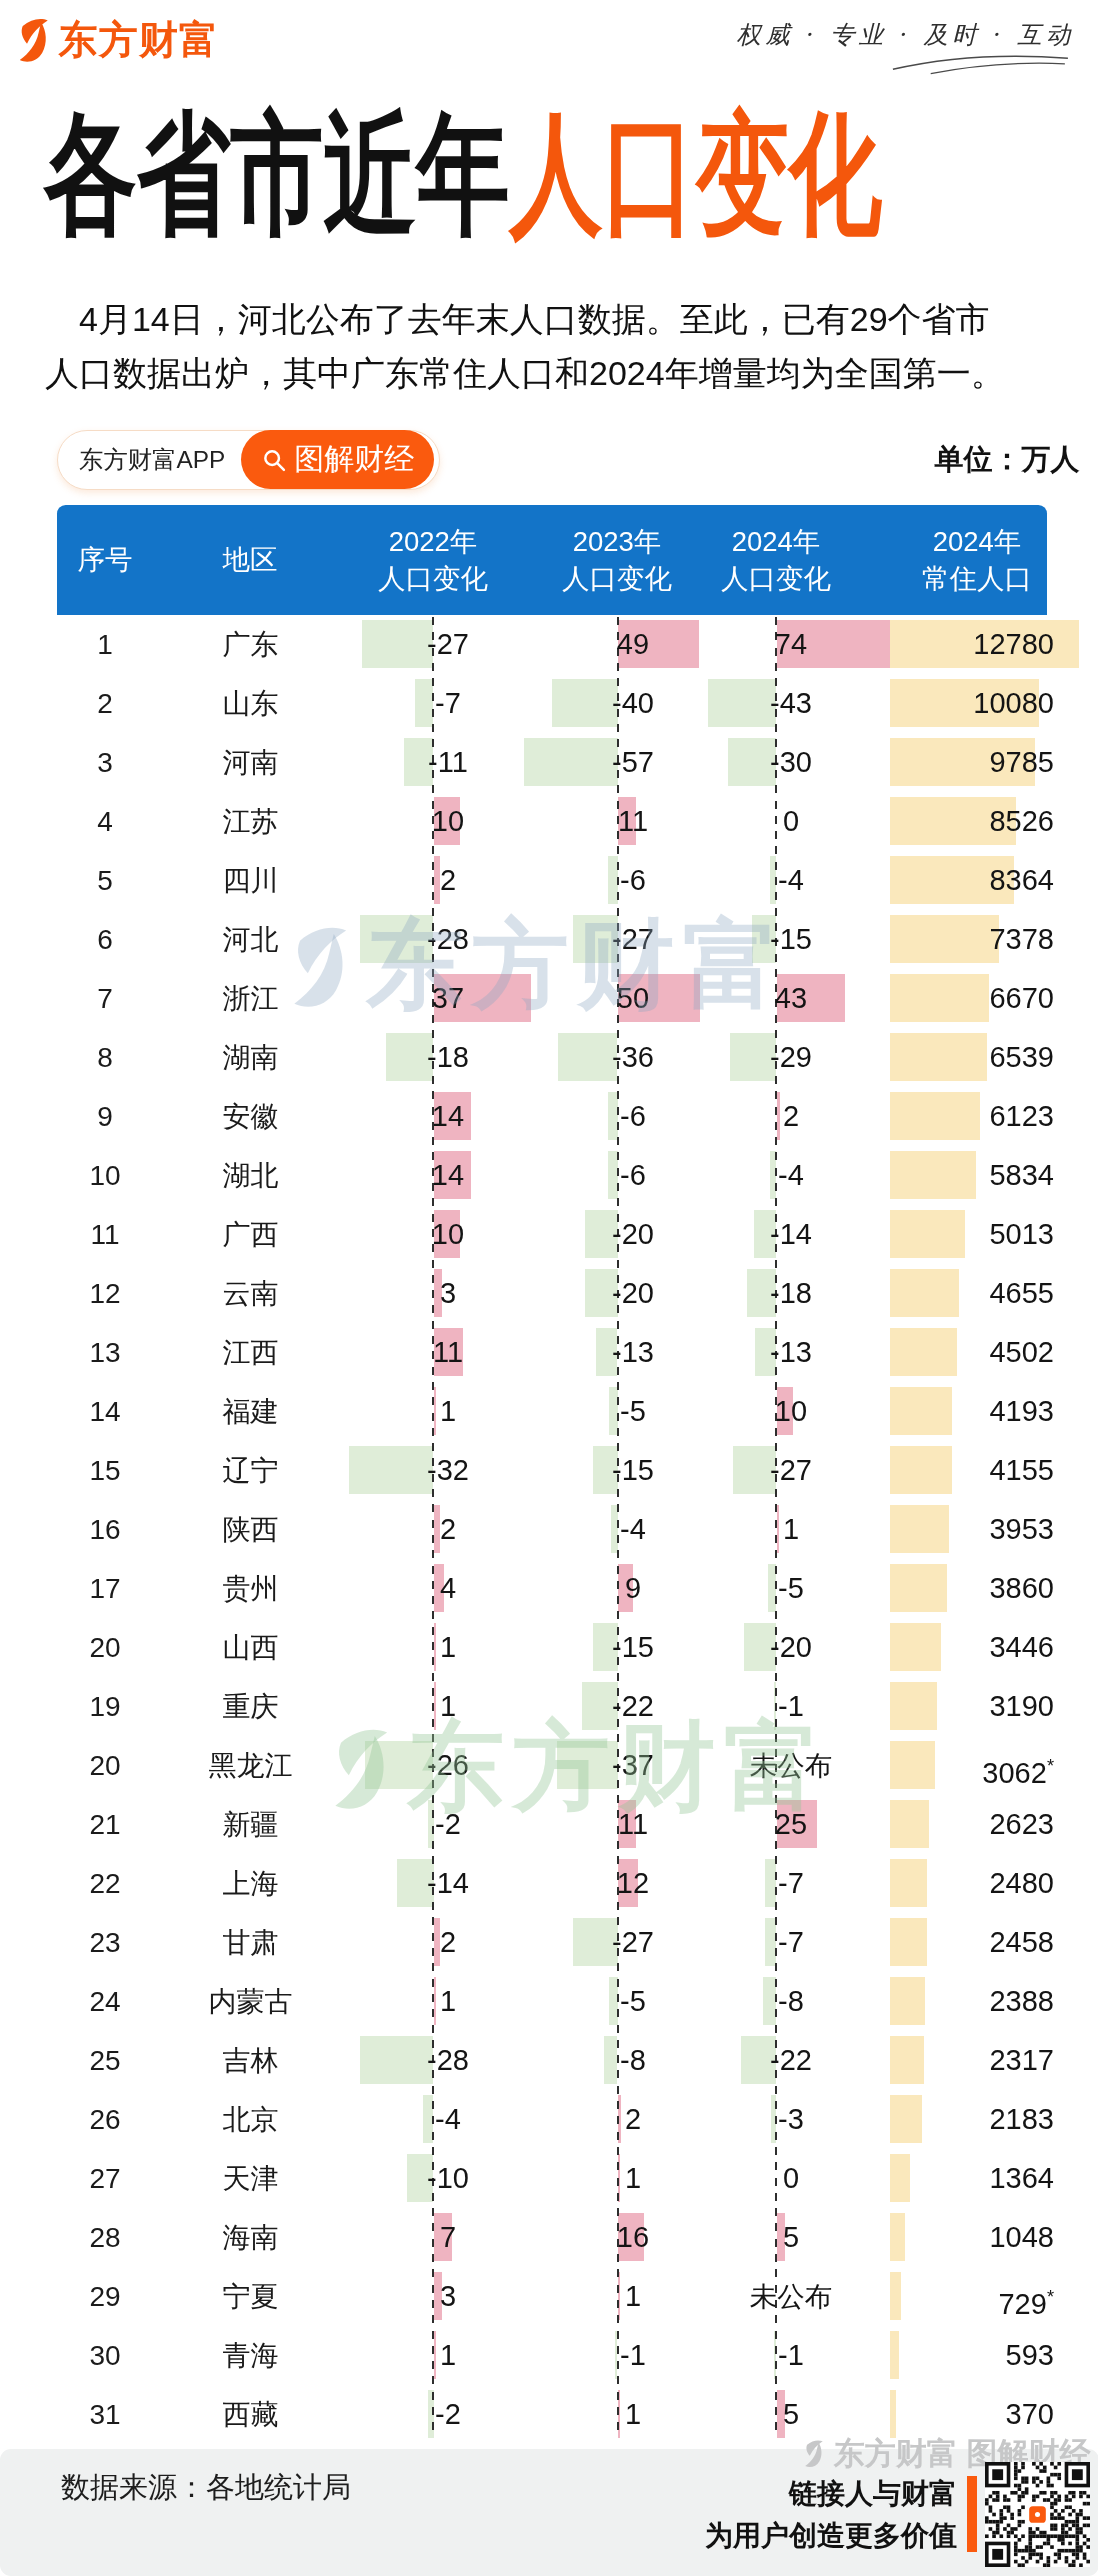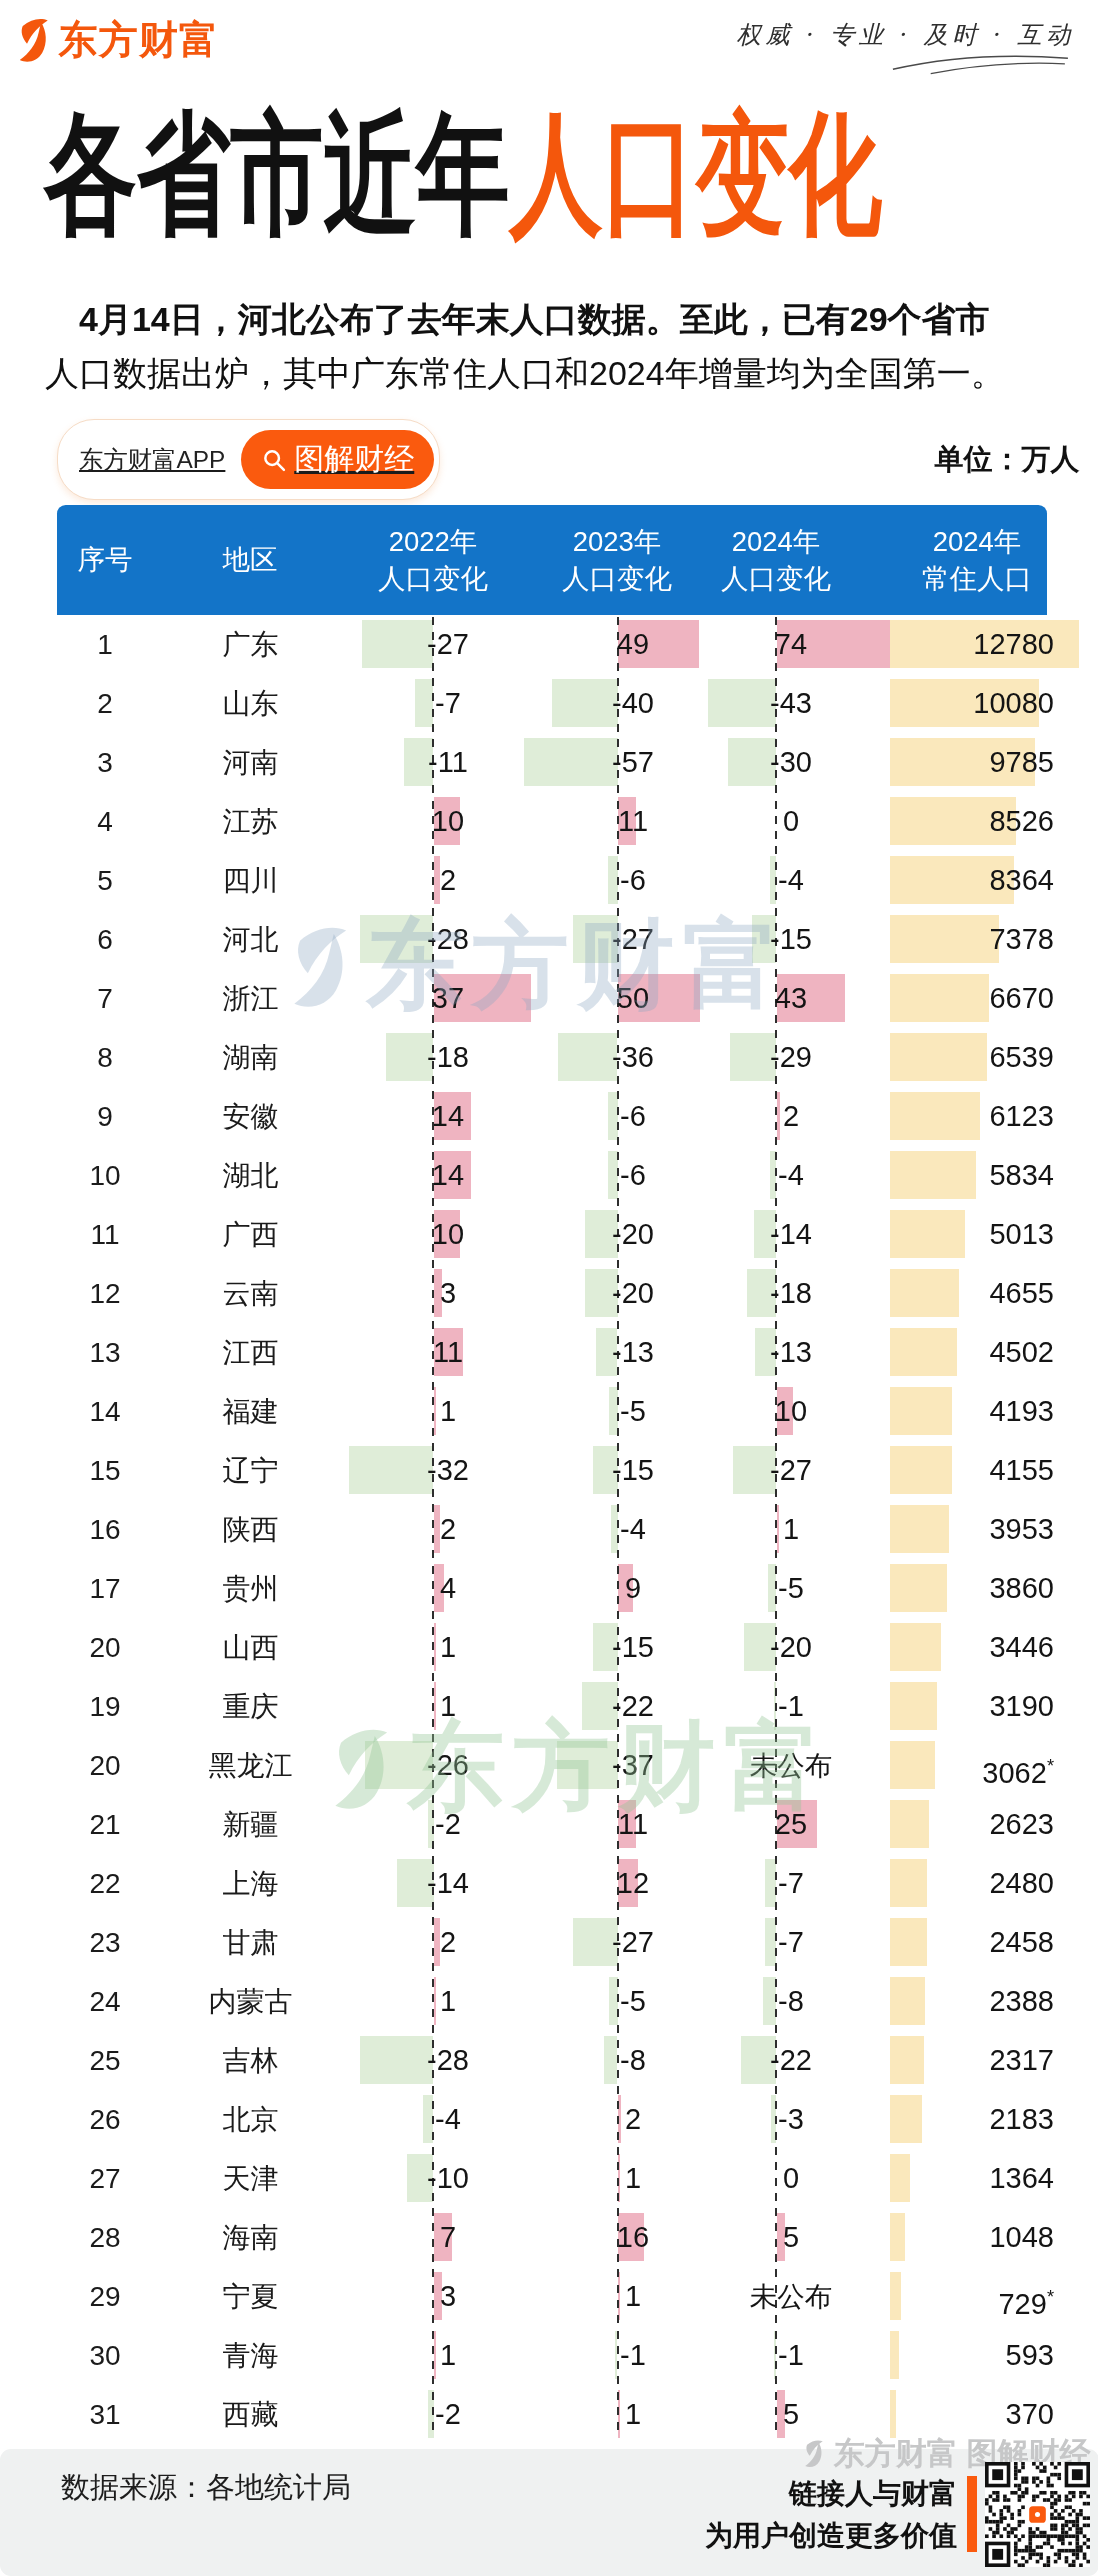--- a/index.html
+++ b/index.html
@@ -15,27 +15,27 @@
   .slogan-wrap{text-align:right;padding-top:6.1px;}
   .slogan{font-family:"DejaVu Serif","Liberation Serif",serif;font-style:italic;
     font-size:24.4px;color:#2f2f2f;letter-spacing:4.3px;}
   .swoosh{display:block;margin:0 3.7px 0 auto;}
   
   .title{margin:17px 0 0 44px;font-size:133px;font-weight:900;line-height:183px;
     white-space:nowrap;transform:scaleX(0.70);transform-origin:left center;color:#111;}
   .title .orange{color:#F4570C;}
   
   .intro{margin:26px 37px 0 45px;font-size:34px;line-height:54px;font-weight:500;color:#111;}
-  .intro .l1{text-indent:34px;font-weight:bold;}
+  .intro .l1{text-indent:34px;}
   
   .toolbar{margin-top:23px;height:73px;box-sizing:border-box;
     display:flex;justify-content:space-between;align-items:center;padding:0 19.6px 0 57px;}
-  .app-pill{display:flex;align-items:center;height:81px;box-sizing:border-box;
+  .app-pill{display:flex;align-items:center;height:60px;box-sizing:border-box;
     border:1.8px solid #f6dcc6;border-radius:37px;background:#fff;
-    box-shadow:0 3.1px 7.3px rgba(240,150,80,.20);padding:0 4.9px 0 21px;gap:16px;text-decoration:underline;}
+    box-shadow:0 3.1px 7.3px rgba(240,150,80,.20);padding:0 4.9px 0 21px;gap:16px;}
   .app-pill-label{font-size:24.4px;color:#222;}
   .search-pill{display:flex;align-items:center;gap:7.3px;background:#FA5A0E;color:#fff;
     border-radius:32px;height:59px;padding:0 19.6px;font-size:30px;font-weight:500;}
   .unit{font-size:29px;font-weight:700;color:#111;}
   
   .thead{position:relative;margin:8.6px 0 0 57px;width:990px;height:110px;
     background:#1374C8;border-radius:8.6px 8.6px 0 0;color:#fff;}
   .th{position:absolute;top:0;height:110px;display:flex;flex-direction:column;
     justify-content:center;text-align:center;font-size:27.5px;line-height:37px;
     font-weight:500;transform:translateX(-50%);white-space:nowrap;}

